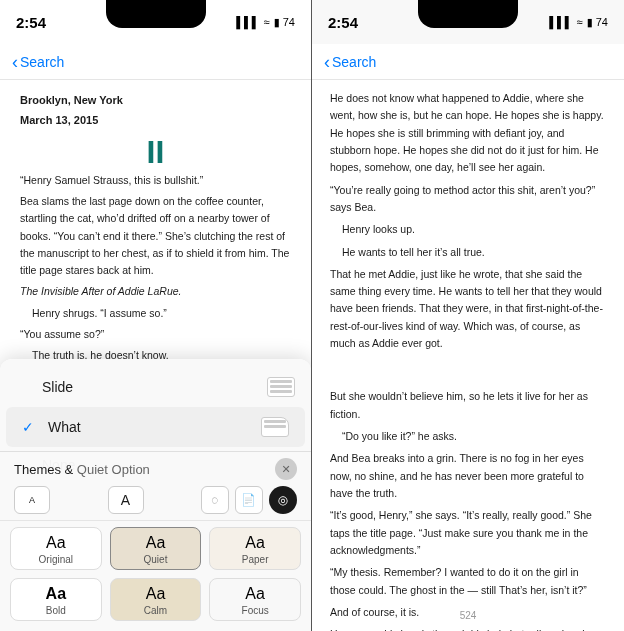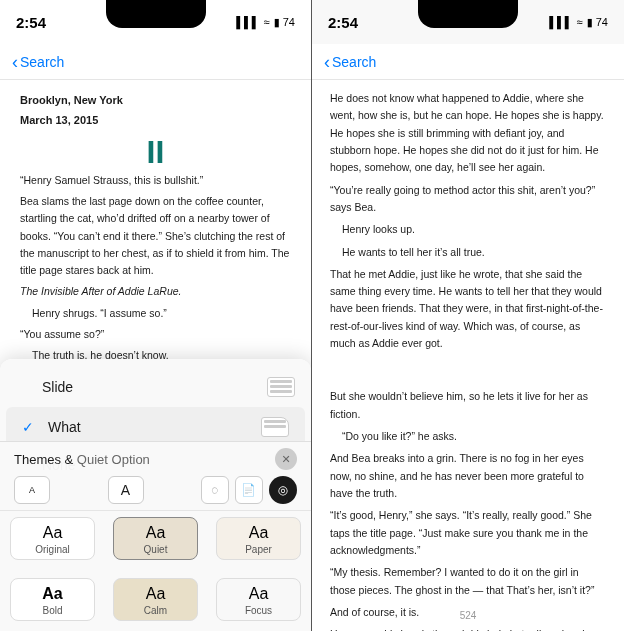--- a/index.html
+++ b/index.html
@@ -264,21 +264,21 @@
       display: flex;
       align-items: center;
       justify-content: center;
       font-size: 12px;
       color: #fff;
       cursor: pointer;
     }
     .theme-grid {
       display: grid;
       grid-template-columns: repeat(3, 1fr);
-      gap: 18px;
+      gap: 8px;
       padding: 6px 10px 10px;
     }
     .theme-item {
       border-radius: 8px;
       border: 1.5px solid #ddd;
       overflow: hidden;
       cursor: pointer;
       text-align: center;
       padding: 6px 4px 4px;
       background: #fff;
@@ -459,21 +459,21 @@
       <div class="right-book-content">
         <p style="margin-bottom:5px;"><span>He does not know what happened to Addie, where she went, how she is, but he can hope. He hopes she is happy. He hopes she is still brimming with defiant joy, and stubborn hope. He hopes she did not do it just for him. He hopes, somehow, one day, he’ll see her again.</span></p>
         <p style="margin-bottom:5px;"><span>“You’re really going to method actor this shit, aren’t you?” says Bea.</span></p>
         <p style="margin-bottom:5px; padding-left:12px;"><span>Henry looks up.</span></p>
         <p style="margin-bottom:5px; padding-left:12px;"><span>He wants to tell her it’s all true.</span></p>
         <p style="margin-bottom:5px;"><span>That he met Addie, just like he wrote, that she said the same thing every time. He wants to tell her that they would have been friends. That they were, in that first-night-of-the-rest-of-our-lives kind of way. Which was, of course, as much as Addie ever got.</span></p>
         <p style="margin-bottom:5px;margin-top:36px;"><span>But she wouldn’t believe him, so he lets it live for her as fiction.</span></p>
         <p style="margin-bottom:5px; padding-left:12px;"><span>“Do you like it?” he asks.</span></p>
         <p style="margin-bottom:5px;"><span>And Bea breaks into a grin. There is no fog in her eyes now, no shine, and he has never been more grateful to have the truth.</span></p>
         <p style="margin-bottom:5px;"><span>“It’s good, Henry,” she says. “It’s really, really good.” She taps the title page. “Just make sure you thank me in the acknowledgments.”</span></p>
-        <p style="margin-bottom:5px;"><span>“My thesis. Remember? I wanted to do it on the girl in those pieces. The ghost in the — that That’s her, isn’t it?”</span></p>
+        <p style="margin-bottom:5px;"><span>“My thesis. Remember? I wanted to do it on the girl in those could. The ghost in the — still That’s her, isn’t it?”</span></p>
         <p style="margin-bottom:5px;"><span>And of course, it is.</span></p>
         <p style="margin-bottom:5px;"><span>Henry runs his hands through his hair, but relieved and smiling, lips, from could</span></p>
 
         <p style="margin-bottom:5px;"><span></span></p>
       </div>
       <div class="page-number">524</div>
     </div>
   </div>
 </div>
 

